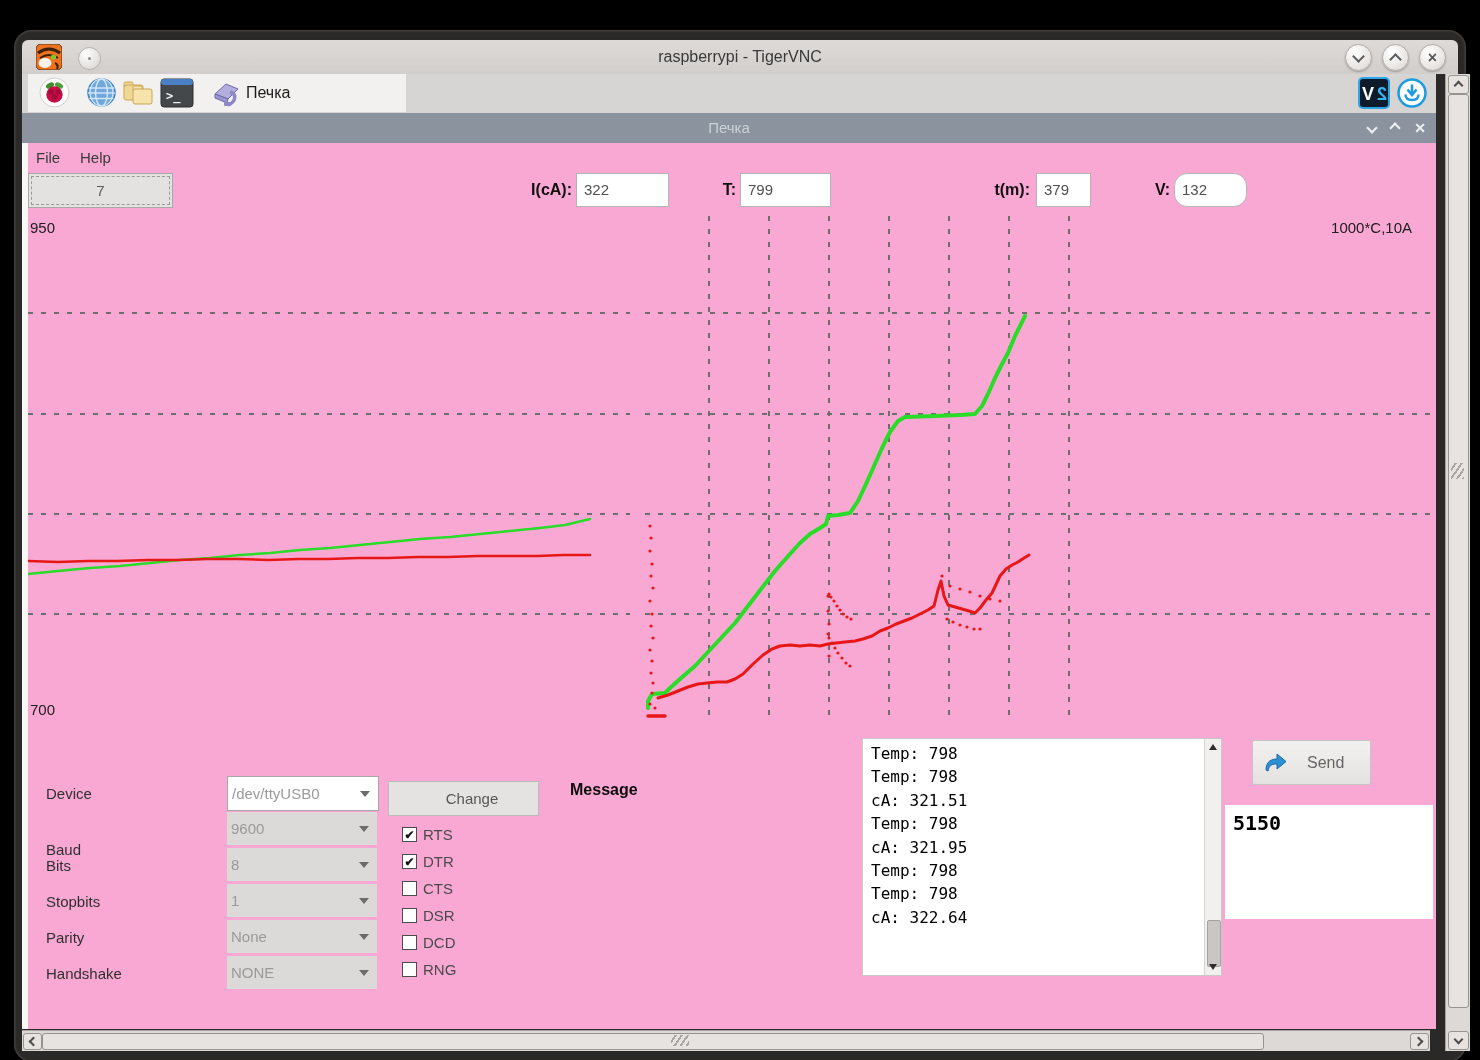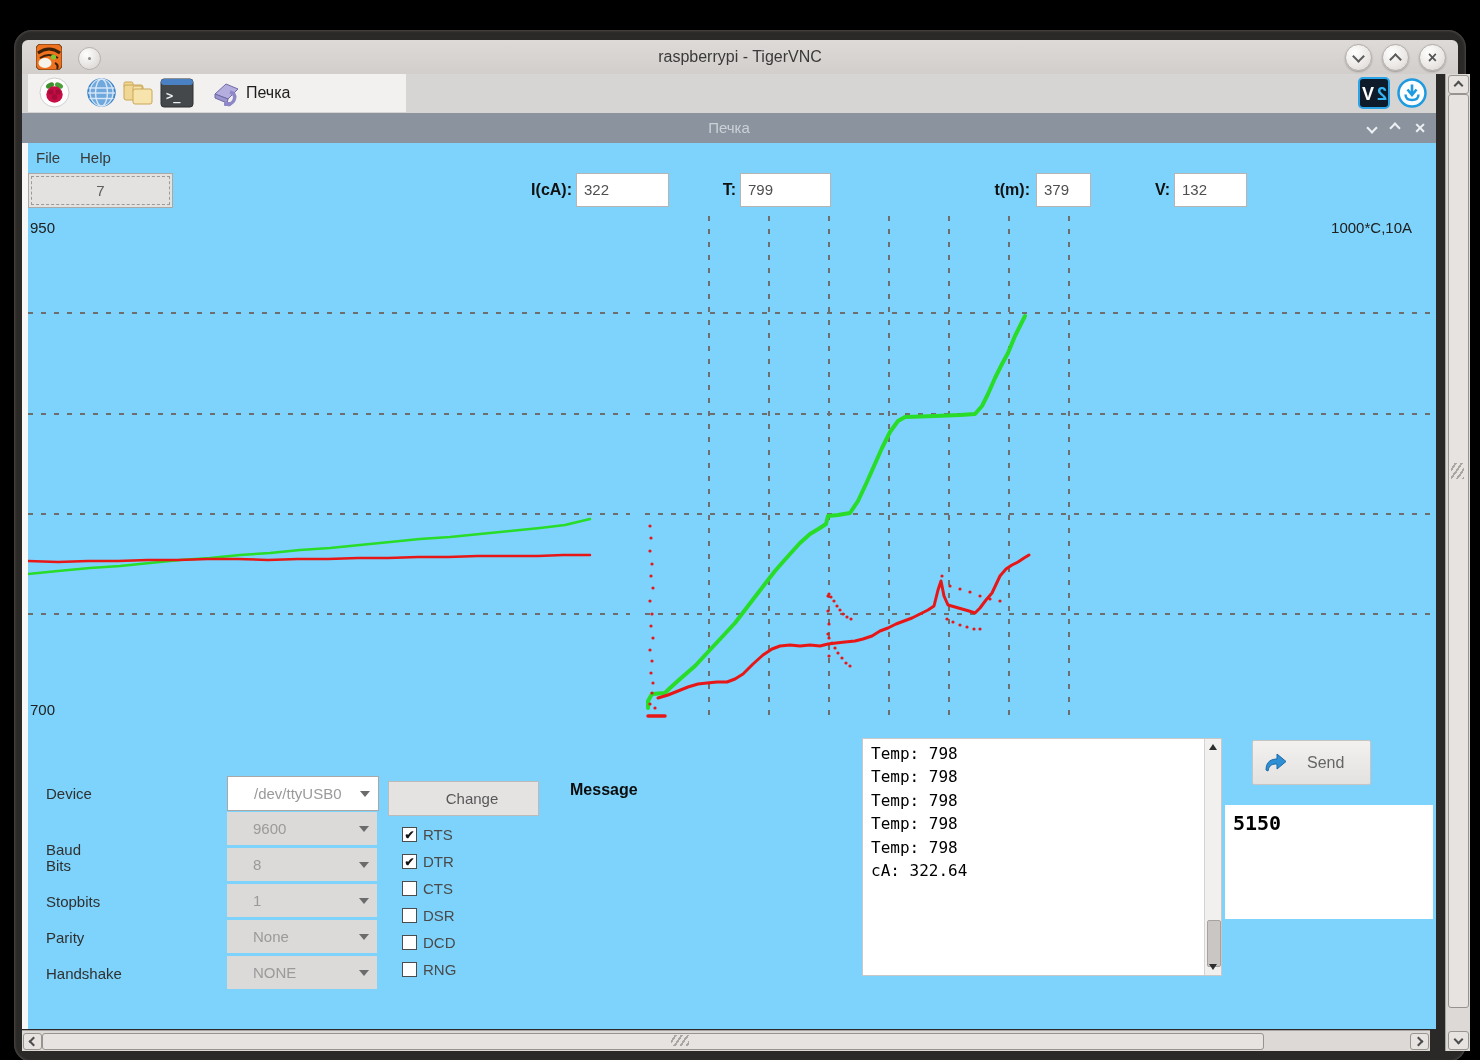--- a/index.html
+++ b/index.html
@@ -37,41 +37,41 @@
   .tray-dl{position:absolute;left:1374px;top:3px;}
   
   .app-titlebar{position:absolute;left:0;top:39px;width:1414px;height:30px;background:#8a939e;}
   .app-title{position:absolute;left:0;right:0;top:0;height:30px;line-height:30px;text-align:center;
              font-size:15px;color:#ccd1d7;}
   .atbtns{position:absolute;right:10px;top:0;height:30px;display:flex;align-items:center;gap:15px;}
   .wchev{display:inline-block;width:6px;height:6px;border-left:2px solid #edf1f4;border-bottom:2px solid #edf1f4;}
   .wchev.down{transform:rotate(-45deg);}
   .wchev.up{transform:rotate(135deg);}
   .wx{color:#edf1f4;font-size:14px;font-weight:bold;line-height:1;}
-  .app-body{position:absolute;left:0;top:69px;width:1414px;height:886px;background:#7dd3fc;}
+  .app-body{position:absolute;left:0;top:69px;width:1414px;height:886px;background:#f9a8d4;}
   .left-strip{position:absolute;left:0;top:0;width:6px;height:100%;background:#f7f7f6;}
   
   .menu{position:absolute;top:3px;font-size:15px;color:#3a3a3a;height:24px;line-height:24px;}
   #menu-file{left:14px;} #menu-help{left:58px;}
   .btn7{position:absolute;left:6px;top:30px;width:143px;height:33px;background:#e3e2e1;border:1px solid #a9a8a7;
         outline:1px dashed #9a9a9a;outline-offset:-4px;color:#5c5c5c;font-size:15px;
         display:flex;align-items:center;justify-content:center;}
   
   .flabel{position:absolute;top:30px;height:34px;line-height:34px;font-size:16px;font-weight:bold;color:#101010;text-align:right;}
   .finput{position:absolute;top:30px;height:32px;line-height:32px;background:#fff;border:1px solid #b6b5b4;
           font-size:15px;color:#4f4f4f;padding-left:7px;}
   
   .chart{position:absolute;}
   .grid{stroke:#6e6e6e;stroke-width:2;stroke-dasharray:5 8;}
   .axlabel{position:absolute;font-size:15px;color:#202020;}
   
   .srow-label{position:absolute;left:24px;width:160px;height:30px;line-height:30px;font-size:15px;color:#303030;}
   .combo{position:absolute;left:205px;width:150px;height:33px;background:#dbdad9;display:flex;align-items:center;}
   .combo.lit{background:#fff;border:1px solid #a9a8a7;}
-  .combo .cval{flex:1;font-size:15px;color:#9b9a99;padding-left:26px;}
+  .combo .cval{flex:1;font-size:15px;color:#9b9a99;padding-left:4px;}
   .combo .carr{width:26px;display:flex;align-items:center;justify-content:center;}
   .arr{width:0;height:0;border-left:5px solid transparent;border-right:5px solid transparent;border-top:6px solid #6b6b6b;}
   .change-btn{position:absolute;left:366px;top:638px;width:132px;height:33px;background:#e4e3e2;border:1px solid #bcbbba;
               color:#585858;font-size:15px;display:flex;align-items:center;justify-content:center;padding-left:17px;}
   .msg-label{position:absolute;left:548px;top:638px;font-size:16px;font-weight:bold;color:#0c0c0c;}
   .sig{position:absolute;left:380px;display:flex;align-items:center;gap:6px;height:17px;}
   .cb{width:15px;height:15px;background:#fff;border:1.5px solid #4c4c4c;box-sizing:border-box;
       display:flex;align-items:center;justify-content:center;font-size:12px;font-weight:bold;color:#141414;line-height:1;}
   .sig .slabel{font-size:15px;color:#4a4a4a;}
   
@@ -204,21 +204,21 @@
 
       <div class="btn7">7</div>
 
       <div class="flabel" style="left:450px;width:100px;">I(cA):</div>
       <div class="finput" style="left:554px;width:84px;">322</div>
       <div class="flabel" style="left:642px;width:72px;">T:</div>
       <div class="finput" style="left:718px;width:82px;">799</div>
       <div class="flabel" style="left:902px;width:106px;">t(m):</div>
       <div class="finput" style="left:1014px;width:46px;">379</div>
       <div class="flabel" style="left:1078px;width:70px;">V:</div>
-      <div class="finput" style="left:1152px;width:64px;">132</div>
+      <div class="finput" style="left:1152px;width:64px;border-radius:13px;">132</div>
 
       <div class="axlabel" style="left:8px;top:76px;">950</div>
       <div class="axlabel" style="left:8px;top:558px;">700</div>
       <div class="axlabel" style="left:1190px;top:76px;width:200px;text-align:right;">1000*C,10A</div>
 
       <svg class="chart" style="left:6px;top:73px;" width="602" height="507" viewBox="0 0 602 507">
             <line x1="0" y1="97" x2="602" y2="97" class="grid"></line>
             <line x1="0" y1="198" x2="602" y2="198" class="grid"></line>
             <line x1="0" y1="298" x2="602" y2="298" class="grid"></line>
             <line x1="0" y1="398" x2="602" y2="398" class="grid"></line>
@@ -361,21 +361,23 @@
       </div>
       <div class="sig" style="top:818px;">
         <span class="cb"></span>
         <span class="slabel">RNG</span>
       </div>
 
       <div class="logwrap">
         <div class="logtext">
           <div>Temp: 798</div>
           <div>Temp: 798</div>
+          <div>cA: 321.51</div>
           <div>Temp: 798</div>
+          <div>cA: 321.95</div>
           <div>Temp: 798</div>
           <div>Temp: 798</div>
           <div>cA: 322.64</div>
         </div>
         <div class="logsb">
           <span class="tri-up"></span>
           <div class="logthumb"></div>
           <span class="tri-dn"></span>
         </div>
       </div>

